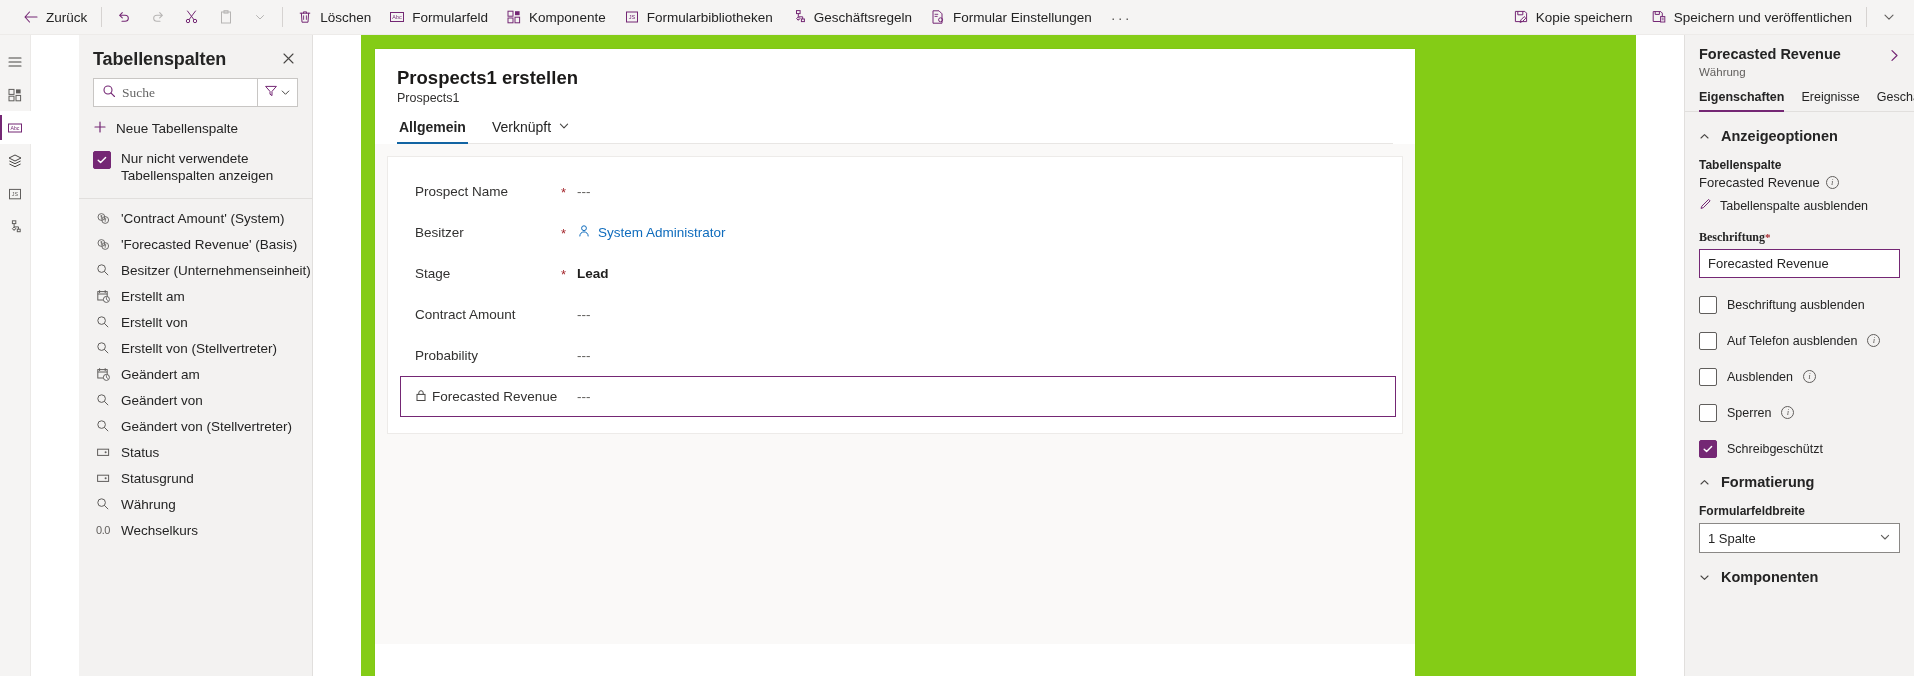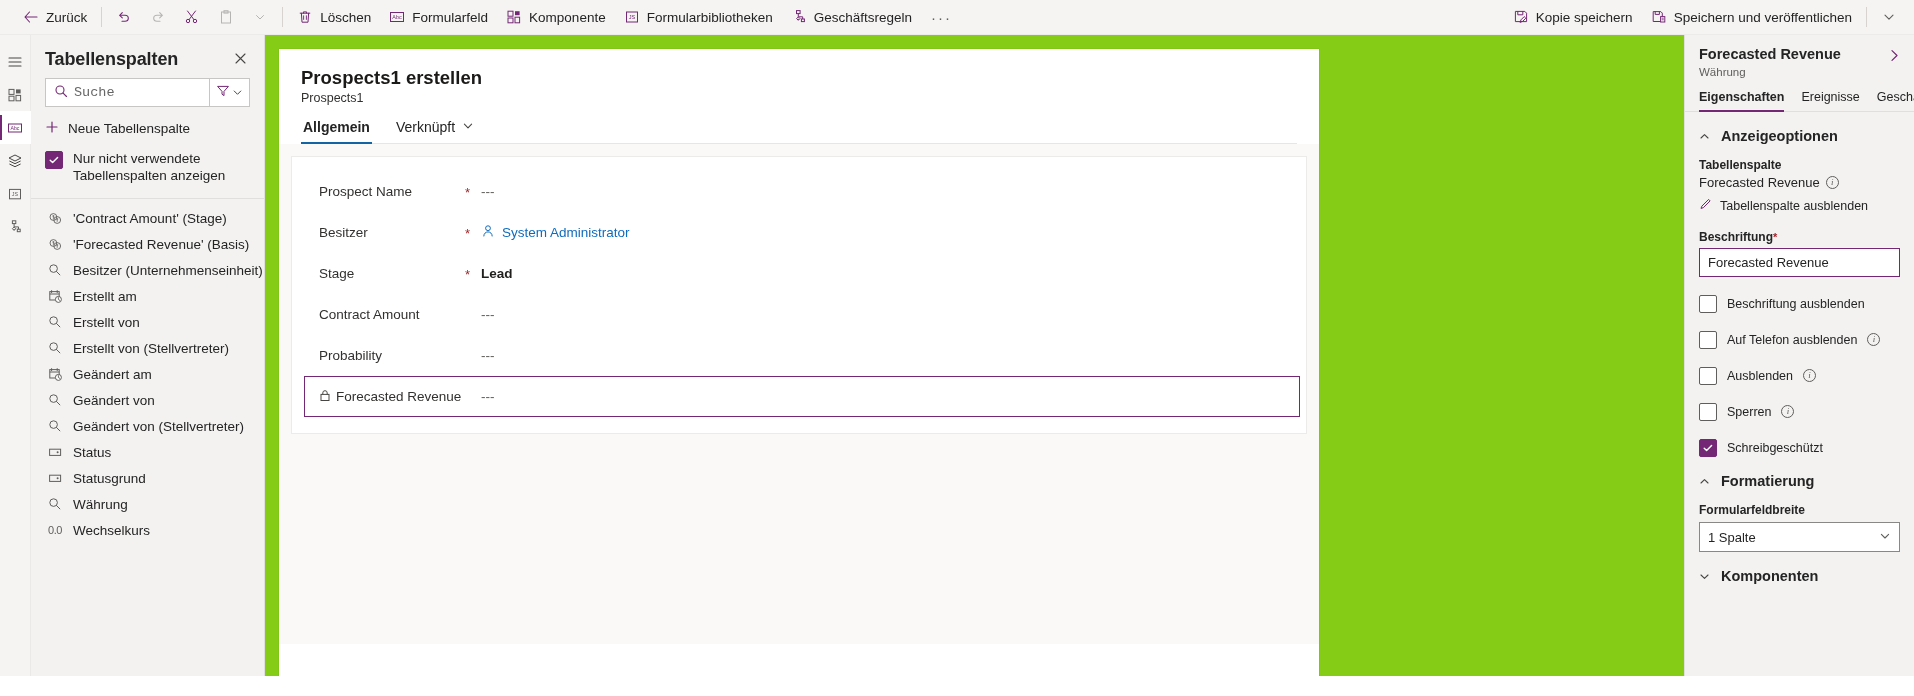--- a/index.html
+++ b/index.html
@@ -28,21 +28,21 @@
     cursor: pointer; border-radius: 2px;
   }
   .cmd-sep { width: 1px; height: 20px; background: #d6d3d1; margin: 0 5px; }
   .cmd-spacer { flex: 1 1 auto; }
   .cmd-icon { width: 16px; height: 16px; display: inline-flex; align-items: center; justify-content: center; flex: 0 0 16px; }
   .cmd-icon svg { display: block; }
   .cmd-disabled { opacity: 0.42; }
   .ellipsis-btn { letter-spacing: 2px; color: #605e5c; font-size: 15px; padding: 0 10px; height: 30px; display:flex; align-items:center; cursor: pointer;}
 
   
-  .body { flex: 1 1 auto; display: flex; min-height: 0; }
+  .body { flex: 1 1 auto; display: flex; min-height: 0; gap: 48px; }
 
   
   .rail {
     width: 31px; min-width: 31px;
     background: #f5f4f3;
     border-right: 1px solid #ebe9e7;
     display: flex; flex-direction: column; align-items: center;
     padding-top: 10px;
   }
   .rail-btn {
@@ -69,21 +69,21 @@
   .lp-title { font-size: 18px; font-weight: 600; color: #242424; letter-spacing: -0.1px; }
   .lp-close { cursor: pointer; padding: 2px 4px; color: #484644; line-height: 0; }
   .lp-searchrow { display: flex; align-items: center; padding: 2px 14px 0 14px; }
   .searchbox {
     flex: 1 1 auto; height: 29px; background: #ffffff;
     border: 1px solid #c8c6c4;
     display: flex; align-items: center; gap: 6px; padding: 0 8px;
   }
   .searchbox input {
     border: none; outline: none; background: transparent;
-    font-family: Liberation Mono, monospace; font-size: 13.5px; color: #242424; width: 100%;
+    font-family: Liberation Serif, serif; font-size: 13.5px; color: #242424; width: 100%;
   }
   .searchbox input::placeholder { color: #666; }
   .filterbtn {
     height: 29px; min-width: 40px; background: #ffffff;
     border: 1px solid #c8c6c4; border-left: none;
     display: flex; align-items: center; justify-content: center; gap: 2px;
     cursor: pointer;
   }
   .lp-newcol {
     display: flex; align-items: center; gap: 9px;
@@ -173,21 +173,21 @@
   .rp-body { flex: 1 1 auto; padding: 0 14px 0 14px; overflow: hidden; }
   .rp-group {
     display: flex; align-items: center; gap: 11px;
     margin-top: 16px; cursor: pointer;
   }
   .rp-group-title { font-size: 14.5px; font-weight: 600; color: #242424; }
   .rp-chev { color: #484644; line-height: 0; width: 11px; display: flex; justify-content: center; }
   .rp-sublabel { font-size: 12px; font-weight: 700; color: #242424; margin-top: 14px; }
   .rp-valuerow { display: flex; align-items: center; gap: 6px; margin-top: 3px; font-size: 13px; color: #242424; }
   .rp-link { display: flex; align-items: center; gap: 7px; margin-top: 7px; font-size: 12.5px; color: #242424; cursor: pointer; }
-  .rp-fieldlabel { font-size: 12px; font-weight: 700; color: #242424; margin-top: 16px; }
+  .rp-fieldlabel { font-size: 12px; font-weight: 700; color: #242424; margin-top: 16px; font-family: Liberation Serif, serif; }
   .rp-input {
     margin-top: 4px; height: 29px; width: 100%;
     background: #ffffff; border: 1px solid #742774;
     padding: 0 8px; font-size: 13px; color: #242424;
     font-family: inherit; outline: none;
   }
   .rp-checkrow {
     display: flex; align-items: center; gap: 10px;
     margin-top: 17px; cursor: pointer; font-size: 12.5px; color: #242424;
   }
@@ -303,20 +303,30 @@
     <div class="cmd-item">
       <span class="cmd-icon">
         <svg width="16" height="16" viewBox="0 0 16 16">
             <rect x="5.5" y="1.6" width="3.6" height="3" stroke="#742774" stroke-width="1" fill="none"></rect>
             <path d="M7.3 4.6v3.2M7.3 9.8v1.1M7.3 7.8h4.4v2.3" stroke="#742774" stroke-width="1" fill="none"></path>
             <path d="M7.3 7.9L5.6 9.6l1.7 1.7L9 9.6z" stroke="#742774" stroke-width="1" fill="none"></path>
             <rect x="10.4" y="10" width="3" height="2.6" stroke="#742774" stroke-width="1" fill="none"></rect>
           </svg>
       </span>
       <span>Geschäftsregeln</span>
+    </div>
+    <div class="cmd-item">
+      <span class="cmd-icon">
+        <svg width="16" height="16" viewBox="0 0 16 16">
+            <path d="M3 1.8h6l3 3v9.4H3z" stroke="#742774" stroke-width="1" fill="none"></path>
+            <path d="M4.6 5.3h3.6M4.6 7.4h3" stroke="#742774" stroke-width=".9"></path>
+            <circle cx="10.6" cy="10.8" r="2" stroke="#742774" stroke-width="1" fill="none"></circle>
+          </svg>
+      </span>
+      <span>Formular Einstellungen</span>
     </div>
     <div class="ellipsis-btn">···</div>
 
     <div class="cmd-spacer"></div>
 
     <div class="cmd-item">
       <span class="cmd-icon">
         <svg width="16" height="16" viewBox="0 0 16 16">
             <path d="M2.4 2.4h9.4l1.8 1.8v8.4H2.4z" stroke="#742774" stroke-width="1" fill="none"></path>
             <path d="M4.8 2.4v3.4h5V2.4" stroke="#742774" stroke-width="1" fill="none"></path>
@@ -443,21 +453,21 @@
       <div class="lp-list">
 
         <div class="lp-row">
           <span class="lp-rowicon">
             <svg width="15" height="15" viewBox="0 0 15 15">
                 <circle cx="5.4" cy="6" r="3.4" stroke="#605e5c" stroke-width=".9" fill="none"></circle>
                 <circle cx="9.2" cy="9" r="3.4" stroke="#605e5c" stroke-width=".9" fill="none"></circle>
                 <path d="M5.4 4.2v3.6M4.4 5h2M9.2 7.2v3.6M8.2 8h2" stroke="#605e5c" stroke-width=".8"></path>
               </svg>
           </span>
-          <span>'Contract Amount' (Stage)</span>
+          <span>'Contract Amount' (System)</span>
         </div>
 
         <div class="lp-row">
           <span class="lp-rowicon">
             <svg width="15" height="15" viewBox="0 0 15 15">
                 <circle cx="5.4" cy="6" r="3.4" stroke="#605e5c" stroke-width=".9" fill="none"></circle>
                 <circle cx="9.2" cy="9" r="3.4" stroke="#605e5c" stroke-width=".9" fill="none"></circle>
                 <path d="M5.4 4.2v3.6M4.4 5h2M9.2 7.2v3.6M8.2 8h2" stroke="#605e5c" stroke-width=".8"></path>
               </svg>
           </span>

